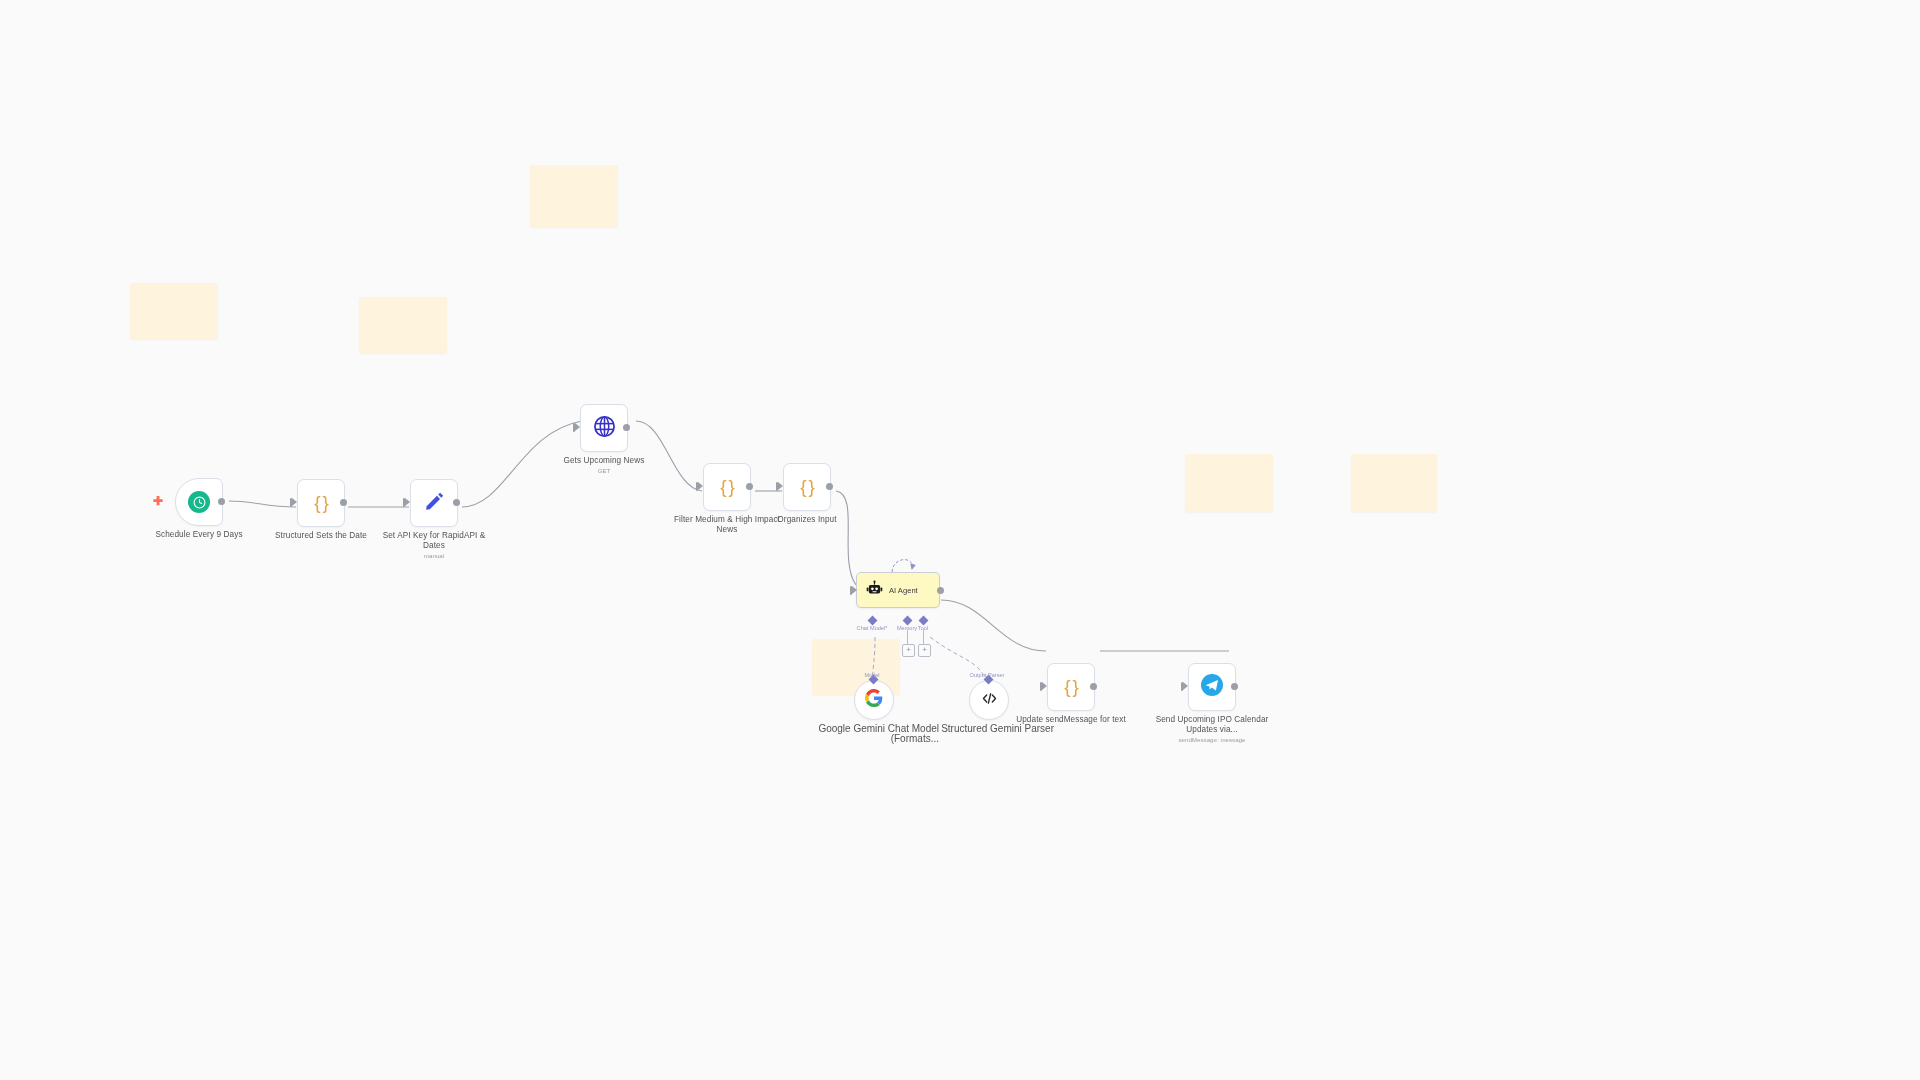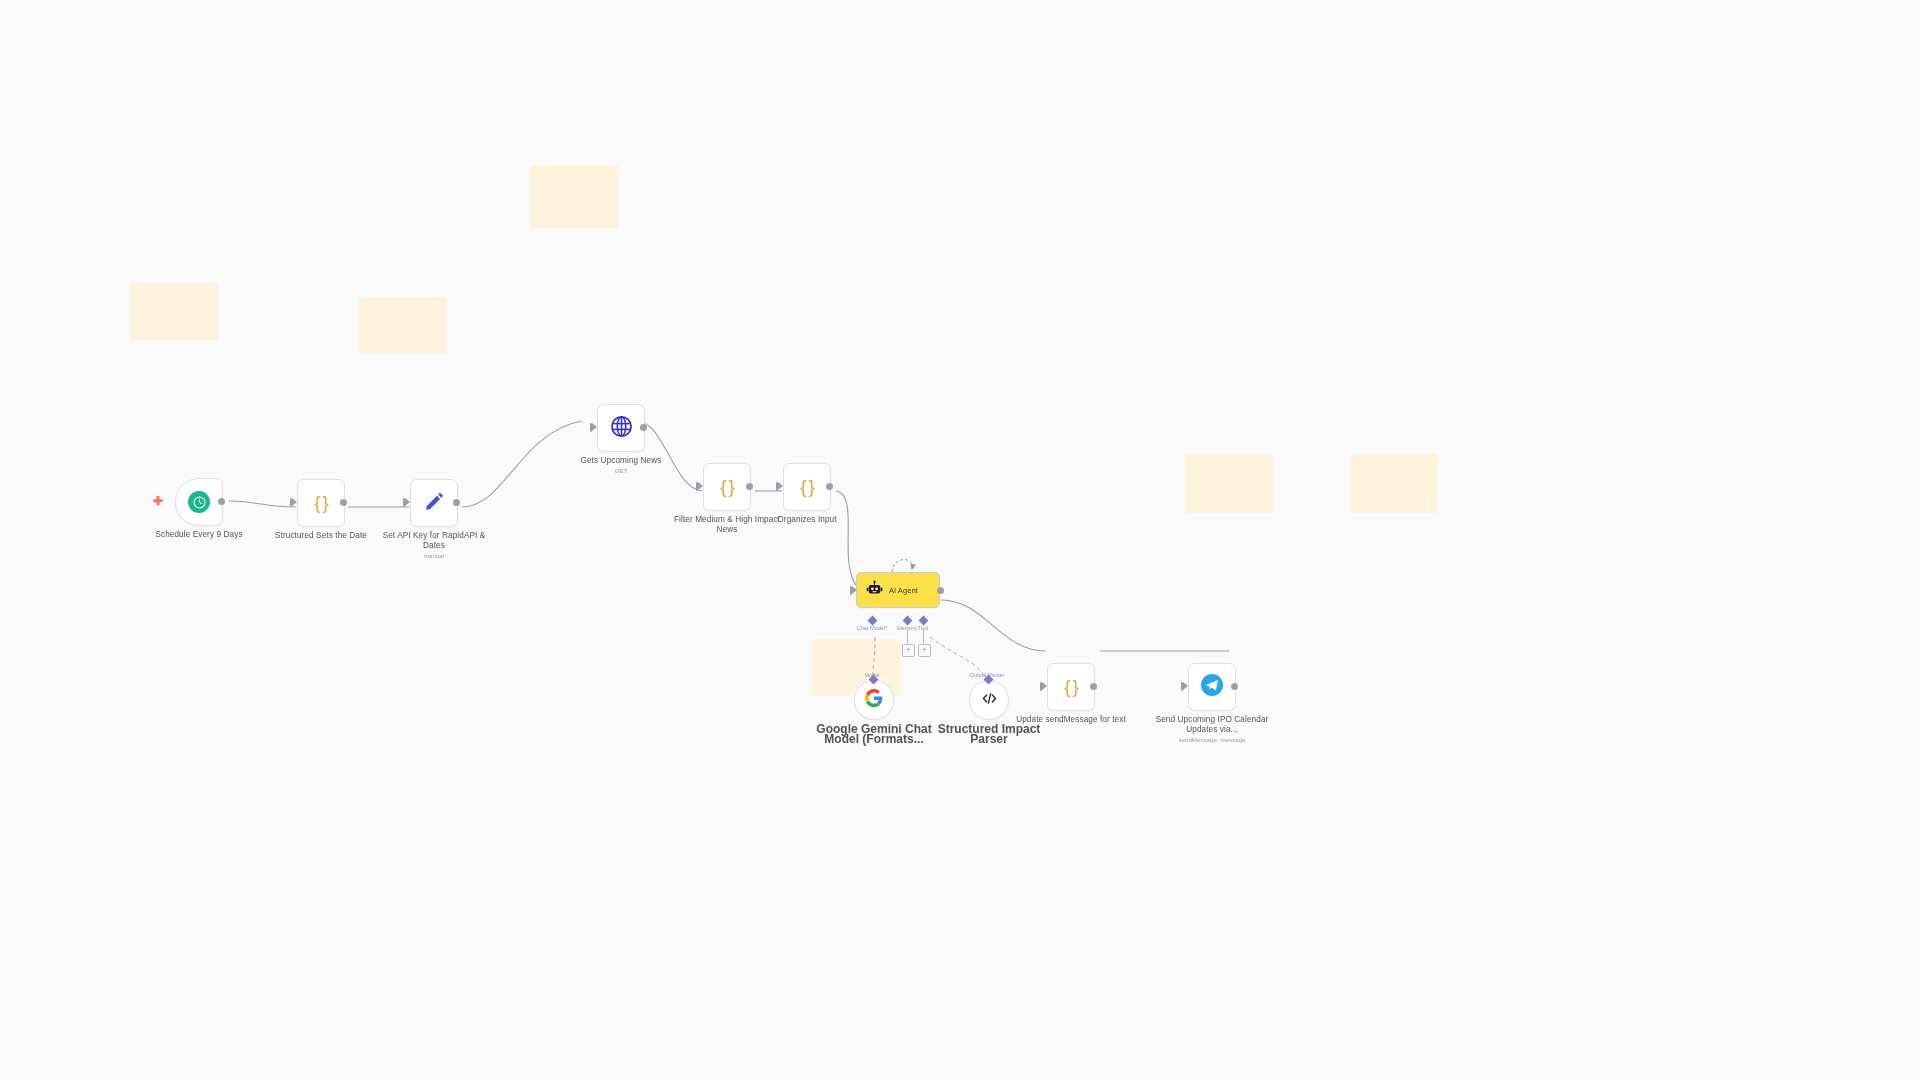--- a/index.html
+++ b/index.html
@@ -83,21 +83,21 @@
     left: -22px; top: 17px;
     color: #FF6D5A;
     font-size: 12px;
     line-height: 12px;
     font-weight: 600;
   }
 
   
   .agent-box {
     width: 84px; height: 36px;
-    background: #fde047;
+    background: #fef9c3;
     border: 1.4px solid #C9CDD6;
     border-radius: 5px;
     display: flex; align-items: center;
     gap: 6px;
     padding-left: 9px;
     box-sizing: border-box;
     box-shadow: 0 1px 2px rgba(22,27,36,0.05);
   }
   .agent-title {
     font-size: 7.6px;
@@ -110,23 +110,23 @@
     width: 38px; height: 38px;
     background: #FFFFFF;
     border: 1.3px solid #DBDFE7;
     border-radius: 50%;
     display: flex; align-items: center; justify-content: center;
     box-shadow: 0 1px 2px rgba(22,27,36,0.05);
   }
   .circle-label {
     position: absolute; top: 44px; left: 50%;
     transform: translateX(-50%);
-    width: 130px; text-align: center;
-    font-size: 12px; line-height: 10px;
-    color: #525356; font-weight: 700;
+    width: 130px; text-align: right;
+    font-size: 10px; line-height: 10px;
+    color: #525356; font-weight: 400;
   }
 
   
   .dot {
     position: absolute;
     width: 7px; height: 7px;
     background: #9B9FA8;
     border-radius: 50%;
   }
   .in-arrow {
@@ -264,21 +264,21 @@
         <div class="node-box">
           <span><svg width="22" height="22" viewBox="0 0 24 24">
               <path d="M4 17.6 L15.2 6.4 L18.6 9.8 L7.4 21 L3.4 21.6 z" fill="#3F51E0"></path>
               <path d="M16.6 5 L18.6 3 L22 6.4 L20 8.4 z" fill="#3F51E0"></path>
             </svg></span>
         </div>
         <div class="dot" style="left:43px;top:20px;"></div>
         <div class="node-label">Set API Key for RapidAPI &amp; Dates</div>
         <div class="node-sub sub-2">manual</div>
       </div>
-      <div class="node" style="left: 597px; top: 404px;">
+      <div class="node" style="left: 580px; top: 404px;">
         <div class="in-bar" style="left:-7px;top:19px;"></div>
         <div class="in-arrow" style="left:-5px;top:19px;"></div>
         <div class="node-box">
           <span><svg width="23" height="23" viewBox="0 0 24 24">
               <circle cx="12" cy="12" r="10" fill="none" stroke="#3730C4" stroke-width="1.8"></circle>
               <ellipse cx="12" cy="12" rx="4.4" ry="10" fill="none" stroke="#3730C4" stroke-width="1.6"></ellipse>
               <line x1="2" y1="9" x2="22" y2="9" stroke="#3730C4" stroke-width="1.6"></line>
               <line x1="2" y1="15" x2="22" y2="15" stroke="#3730C4" stroke-width="1.6"></line>
               <line x1="12" y1="2" x2="12" y2="22" stroke="#3730C4" stroke-width="1.6"></line>
             </svg></span>
@@ -337,21 +337,21 @@
       </div>
       <div class="node" style="left: 969px; top: 680px;">
         <div class="circle-box">
           <span><svg width="17" height="17" viewBox="0 0 24 24" fill="none" stroke="#2A2B2F" stroke-width="2" stroke-linecap="round" stroke-linejoin="round">
               <polyline points="8,7 3.5,12 8,17"></polyline>
               <polyline points="16,7 20.5,12 16,17"></polyline>
               <line x1="13.6" y1="5.4" x2="10.4" y2="18.6"></line>
             </svg></span>
         </div>
         <div class="diamond" style="left:16px;top:-4px;"></div>
-        <div class="circle-label">Structured Impact Parser</div>
+        <div class="circle-label">Structured Gemini Parser</div>
       </div>
       <div class="node" style="left: 1047px; top: 663px;">
         <div class="in-bar" style="left:-7px;top:19px;"></div>
         <div class="in-arrow" style="left:-5px;top:19px;"></div>
         <div class="node-box">
           <span class="brace">{ }</span>
         </div>
         <div class="dot" style="left:43px;top:20px;"></div>
         <div class="node-label">Update sendMessage for text</div>
       </div>

